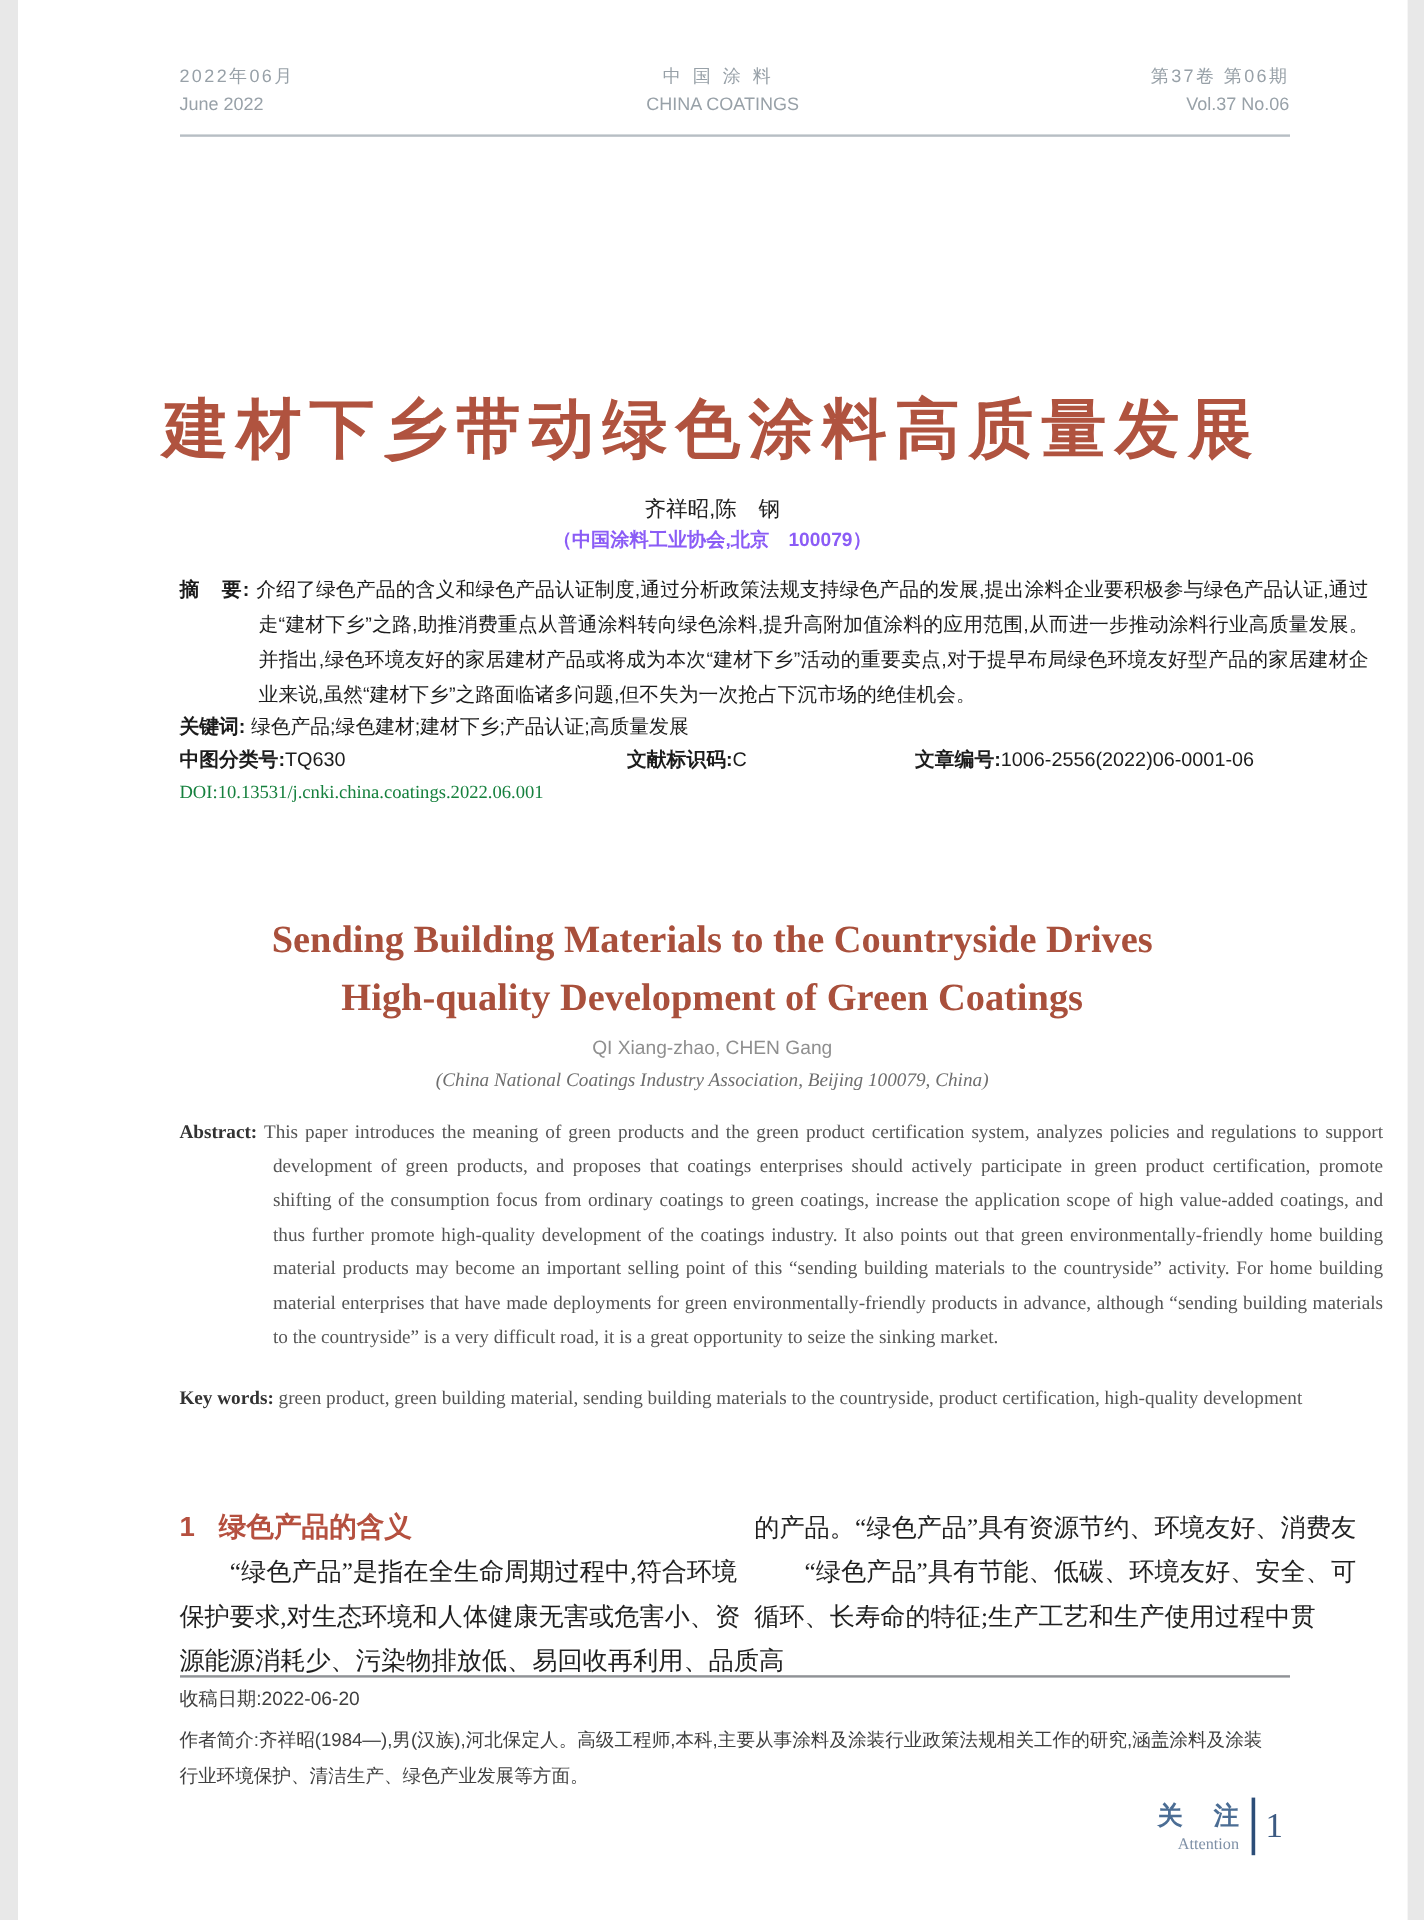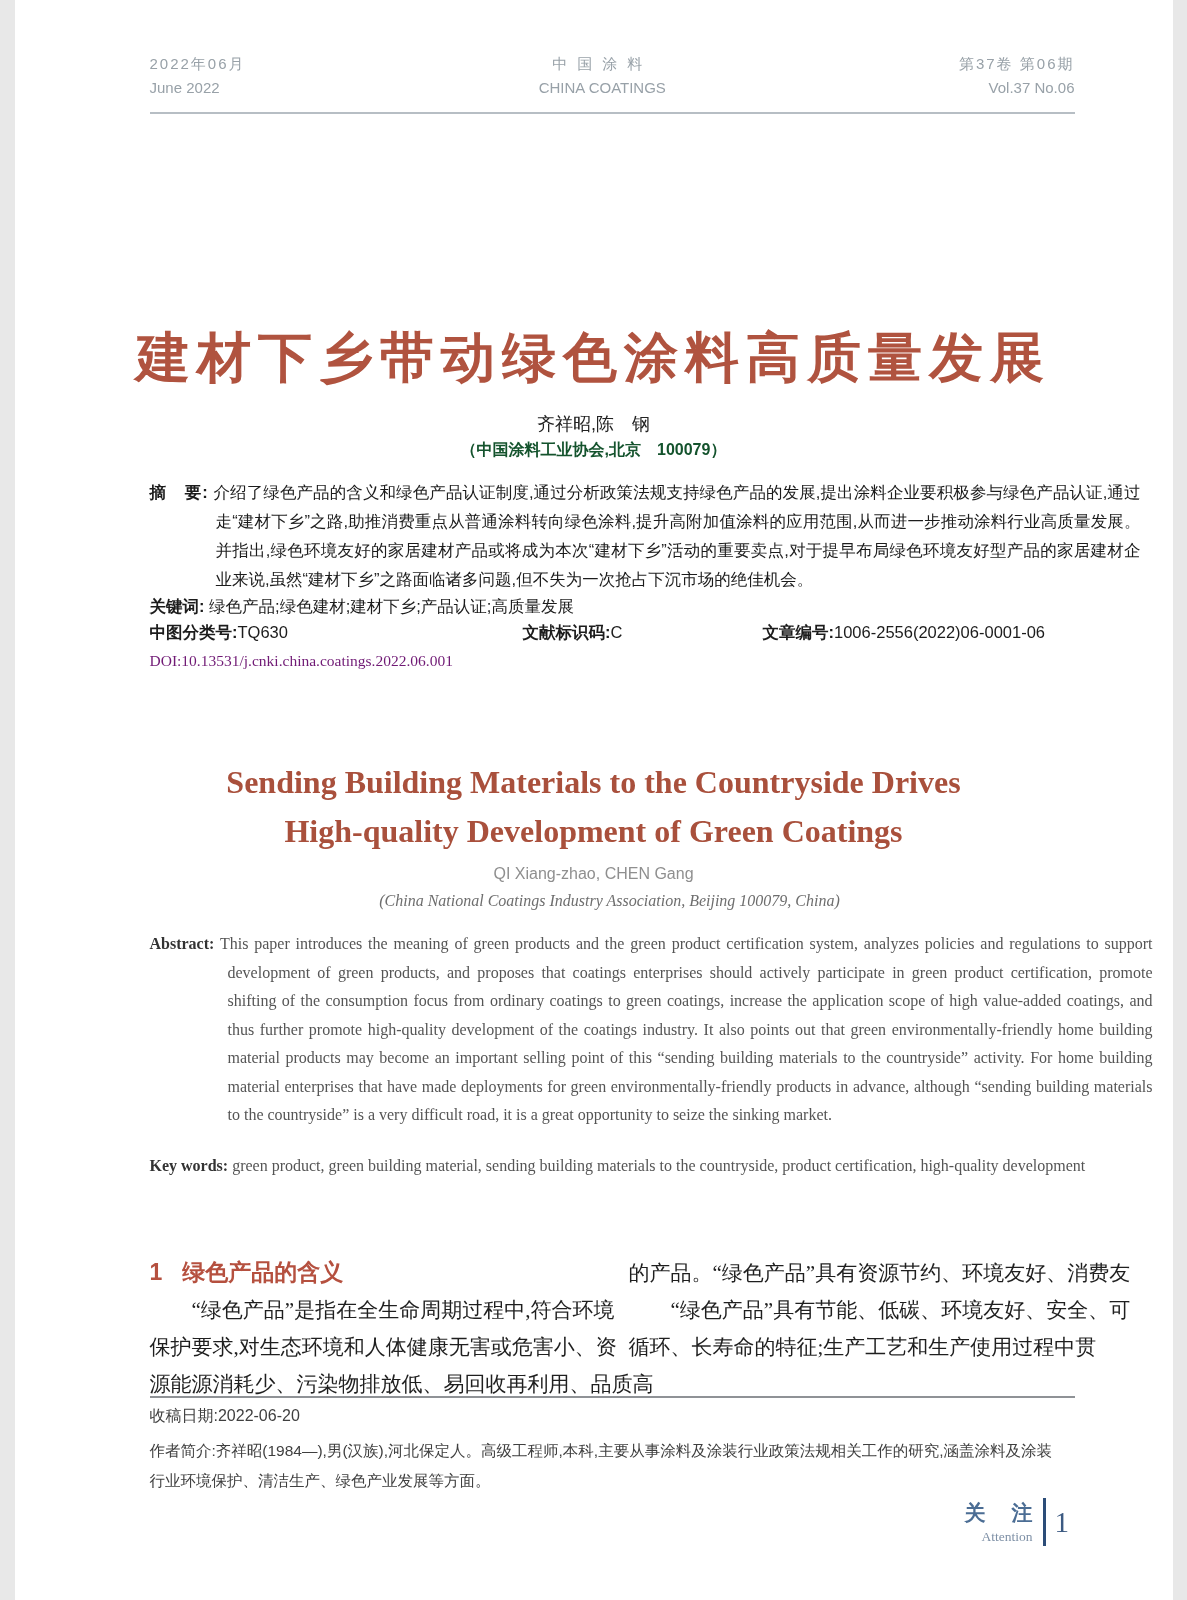--- a/index.html
+++ b/index.html
@@ -12,37 +12,37 @@
   .header{position:absolute;left:135px;top:52px;width:925px;display:flex;justify-content:space-between;color:#98a1a8;font-size:15px;line-height:24px;}
   .header .blk{white-space:nowrap;}
   .header .c{text-align:center;}
   .header .r{text-align:right;}
   .header .zh{letter-spacing:2px;}
   .header .c .zh{letter-spacing:10px;}
   .header-rule{position:absolute;left:135px;top:112px;width:925px;height:2px;background:#b7bec4;}
   
   .title-zh{position:absolute;left:0;top:322px;width:100%;text-align:center;font-size:54px;font-weight:bold;letter-spacing:7px;color:#b0533f;}
   .authors-zh{position:absolute;left:0;top:412px;width:100%;text-align:center;font-size:18px;color:#222;}
-  .affil-zh{position:absolute;left:0;top:440px;width:100%;text-align:center;font-size:16px;font-weight:bold;color:#14532d;}
+  .affil-zh{position:absolute;left:0;top:440px;width:100%;text-align:center;font-size:16px;font-weight:bold;color:#8b5cf6;}
   
   .abs-zh{position:absolute;left:135px;top:478px;width:925px;font-size:16.5px;line-height:29px;text-align:justify;padding-left:66px;text-indent:-66px;color:#1c1c1c;}
   .abs-zh .lbl{font-weight:bold;letter-spacing:1px;}
   .kw-zh{position:absolute;left:135px;top:592px;width:925px;font-size:16.5px;line-height:29px;}
   .kw-zh .lbl{font-weight:bold;}
   .clc-row{position:absolute;left:135px;top:622px;width:925px;height:24px;font-size:16.5px;}
   .clc-row .seg{position:absolute;white-space:nowrap;}
   .clc-row .seg.s1{left:0;}
   .clc-row .seg.s2{left:373px;}
   .clc-row .seg.s3{left:613px;}
   .clc-row .lbl{font-weight:bold;}
-  .doi{position:absolute;left:135px;top:652px;width:925px;font-family:"Liberation Serif", serif;font-size:15.5px;color:#701a75;}
+  .doi{position:absolute;left:135px;top:652px;width:925px;font-family:"Liberation Serif", serif;font-size:15.5px;color:#15803d;}
   
   .title-en{position:absolute;left:0;top:758px;width:100%;text-align:center;font-family:"Liberation Serif", serif;font-weight:bold;font-size:32px;line-height:49px;color:#a9503c;}
   .authors-en{position:absolute;left:0;top:865px;width:100%;text-align:center;font-size:16px;color:#8f8f8f;}
-  .affil-en{position:absolute;left:16px;top:892px;width:100%;text-align:center;font-family:"Liberation Serif", serif;font-style:italic;font-size:16px;color:#6e6e6e;}
+  .affil-en{position:absolute;left:0;top:892px;width:100%;text-align:center;font-family:"Liberation Serif", serif;font-style:italic;font-size:16px;color:#6e6e6e;}
   
   .abs-en{position:absolute;left:135px;top:930px;width:925px;font-family:"Liberation Serif", serif;font-size:16px;line-height:28.5px;text-align:justify;padding-left:78px;text-indent:-78px;color:#555;}
   .abs-en .lbl{font-weight:bold;color:#333;}
   .kw-en{position:absolute;left:135px;top:1152px;width:925px;font-family:"Liberation Serif", serif;font-size:16px;line-height:28.5px;text-align:left;padding-left:86px;text-indent:-86px;color:#555;}
   .kw-en .lbl{font-weight:bold;color:#333;text-align:right;}
   
   .col{position:absolute;top:1252px;width:446px;font-family:"Liberation Serif", serif;font-size:21px;color:#1f1f1f;}
   .col.left{left:135px;}
   .col.right{left:614px;}
   .sec-head{height:40px;line-height:40px;font-family:"Liberation Sans", sans-serif;font-weight:bold;font-size:23px;color:#b5503f;}

